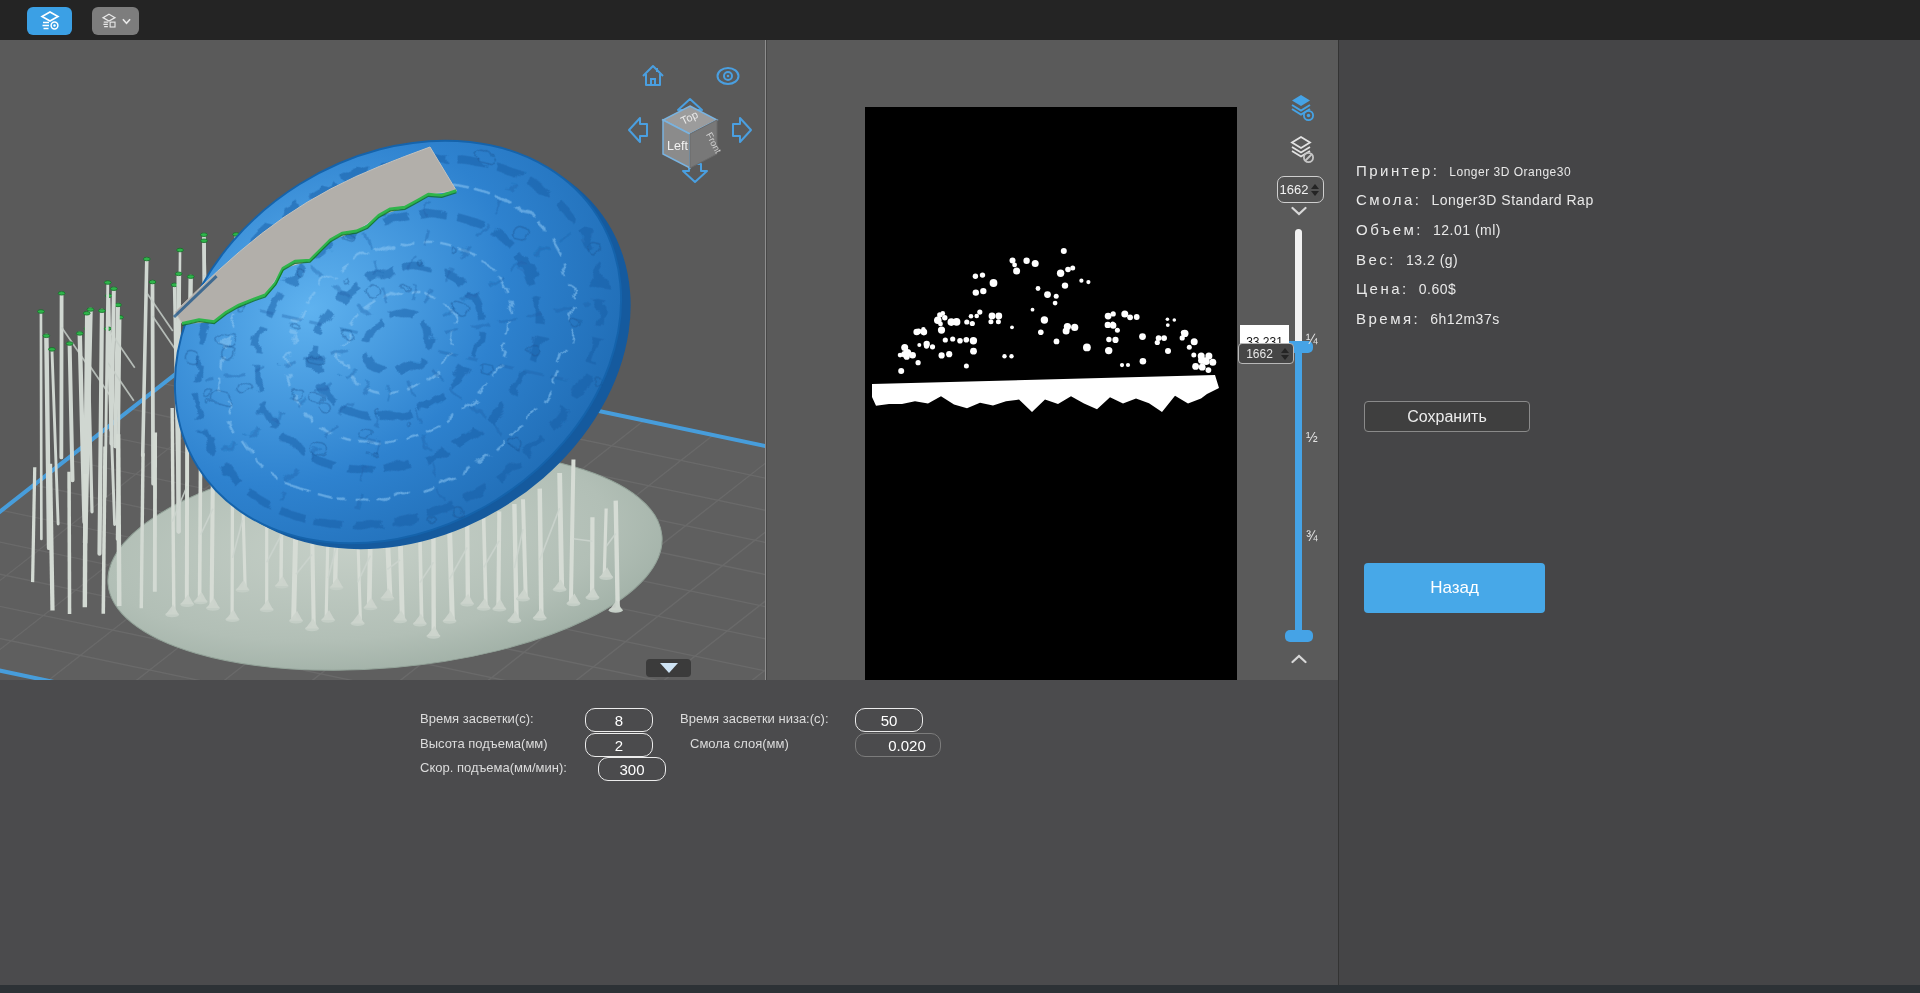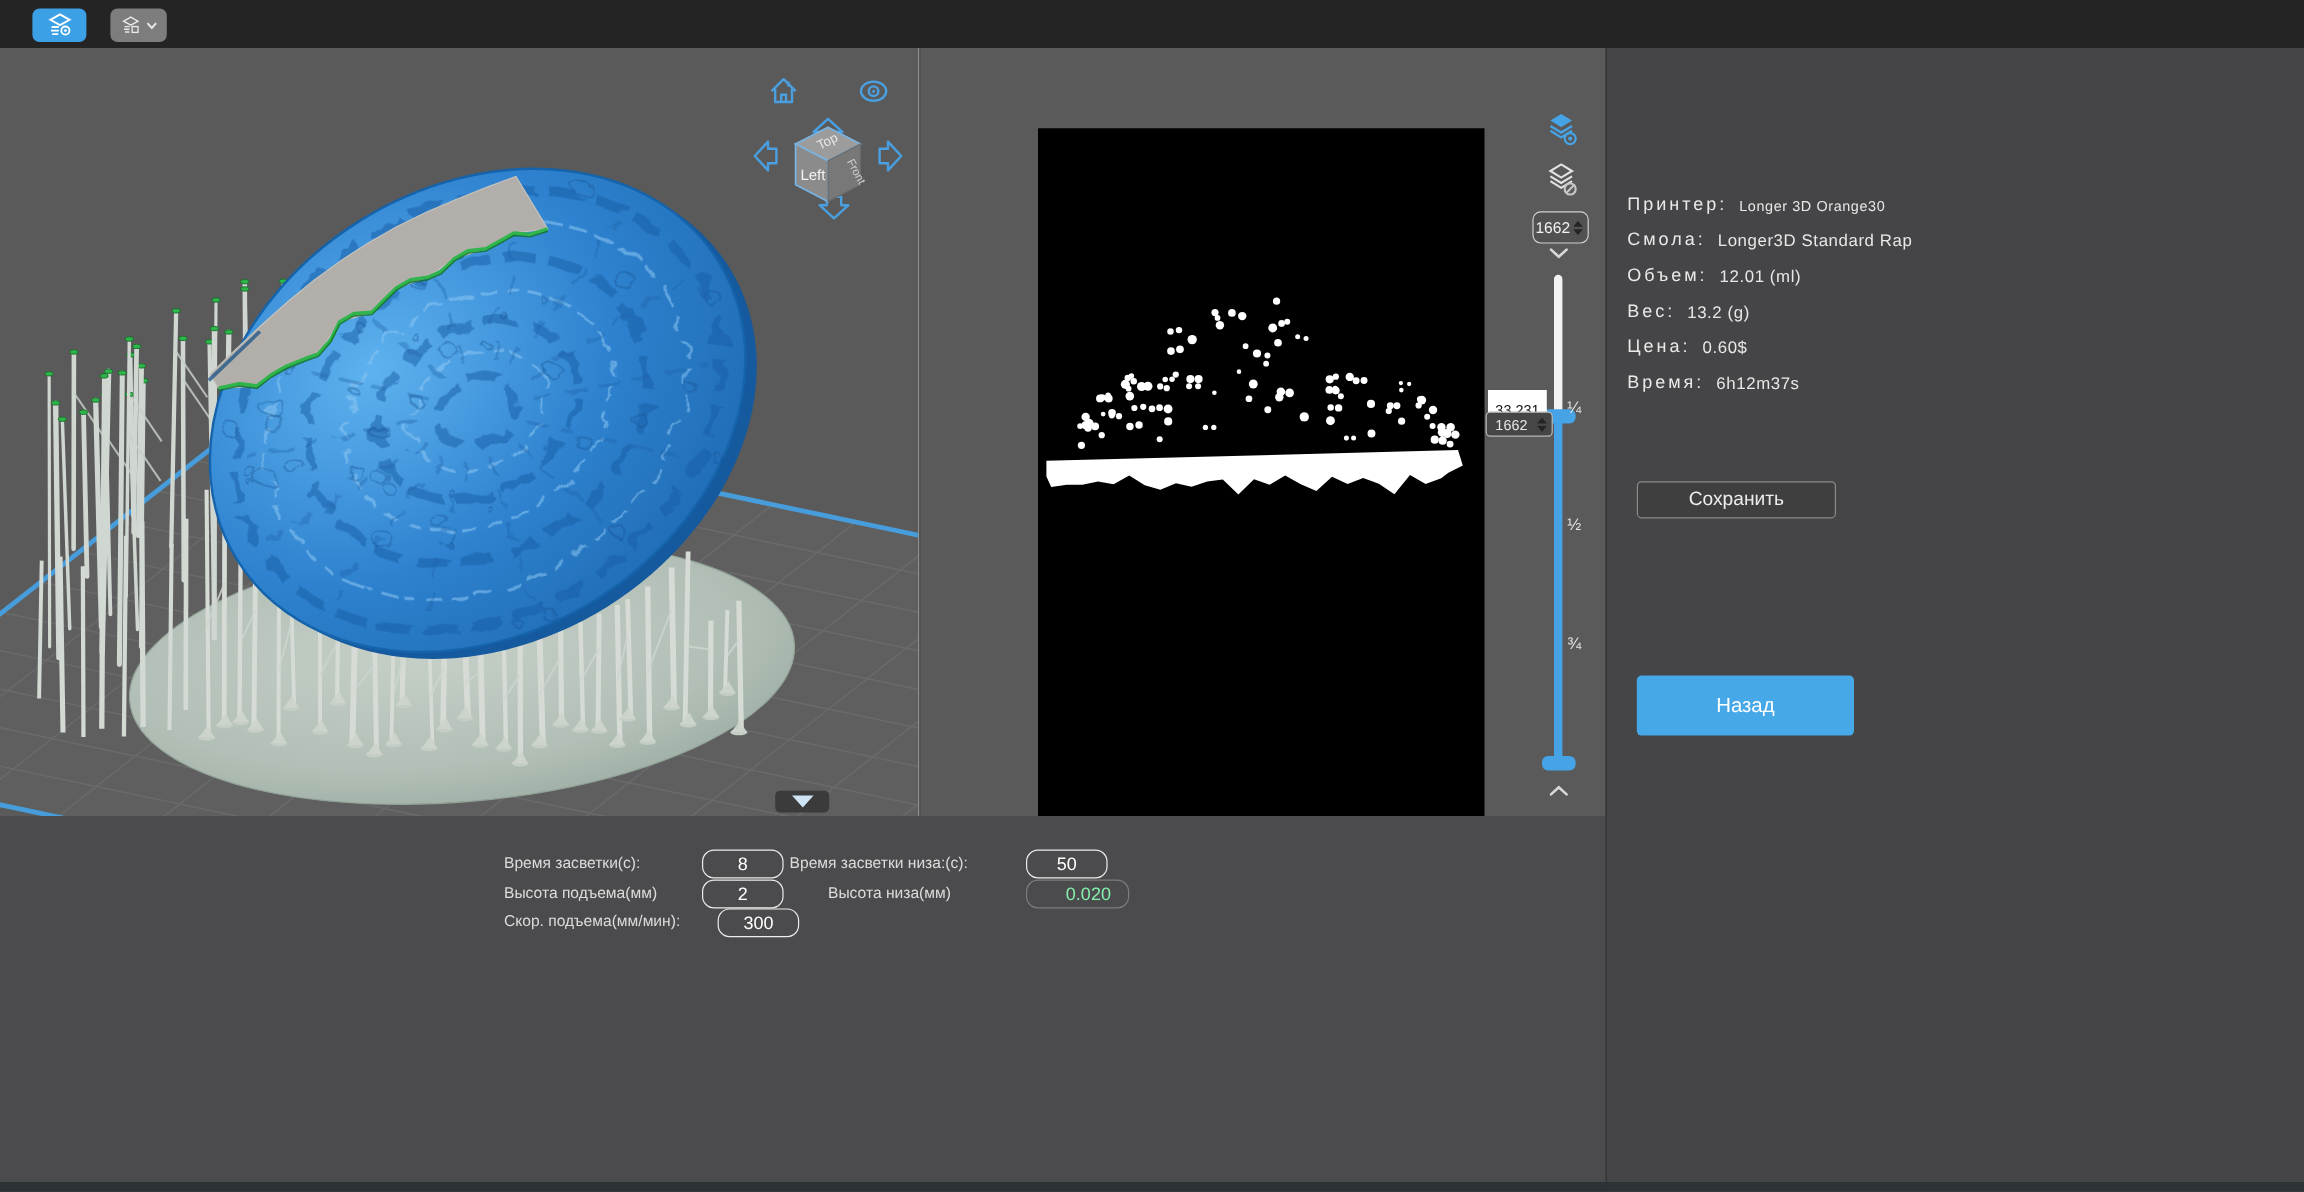--- a/index.html
+++ b/index.html
@@ -36,21 +36,21 @@
   #frac14{left:1306px;top:291px;} #frac12{left:1306px;top:389px;} #frac34{left:1306px;top:488px;}
 
   
   #collapse-tab{left:646px;top:619px;width:45px;height:18px;background:#3b3b3b;border-radius:4px;display:flex;align-items:center;justify-content:center;cursor:pointer;}
   #collapse-tab .tri{width:0;height:0;border-left:9px solid transparent;border-right:9px solid transparent;border-top:10px solid #cfe4f5;}
 
   
   #bottom-panel{left:0;top:680px;width:1338px;height:305px;background:#4b4b4d;}
   .flabel{color:#dcdcdc;font-size:13px;white-space:nowrap;text-align:center;}
   .finput{width:62px;height:20px;background:transparent;border:1.5px solid #ececec;border-radius:10px;color:#fff;font-size:15px;text-align:center;font-family:"Liberation Sans",sans-serif;outline:none;}
-  .finput.disabled{border-color:#7c7c7c;color:#86efac;padding-left:20px;}
+  .finput.disabled{border-color:#7c7c7c;color:#ffffff;padding-left:20px;}
 
   
   #right-panel{left:1338px;top:40px;width:582px;height:953px;background:#454547;border-left:1px solid #333;}
   #info-rows{left:17px;top:109px;display:flex;flex-direction:column;}
   .irow{height:29.7px;display:flex;align-items:flex-end;gap:10px;white-space:nowrap;}
   .ilabel{color:#eaeaea;font-size:15px;letter-spacing:2.5px;}
   .ival{color:#e8e8e8;font-size:14px;letter-spacing:.5px;}
   .ival.small{font-size:12px;}
   #save-btn{left:25px;top:361px;width:166px;height:31px;background:#3f3f3f;border:1px solid #8a8a8a;border-radius:4px;color:#ececec;font-size:16px;cursor:pointer;font-family:"Liberation Sans",sans-serif;}
   #back-btn{left:25px;top:523px;width:181px;height:50px;background:#47a8e8;border:none;border-radius:4px;color:#fff;font-size:17px;cursor:pointer;font-family:"Liberation Sans",sans-serif;}
@@ -631,23 +631,23 @@
     </div>
   </div>
 
   <div id="bottom-panel" class="abs">
     <span class="abs flabel" style="left:420px;top:31px">Время засветки(с):</span>
     <input class="abs finput" style="left: 585px; top: 28px;" value="8">
     <span class="abs flabel" style="left:420px;top:56px">Высота подъема(мм)</span>
     <input class="abs finput" style="left: 585px; top: 53px;" value="2">
     <span class="abs flabel" style="left:420px;top:80px">Скор. подъема(мм/мин):</span>
     <input class="abs finput" style="left: 598px; top: 77px;" value="300">
-    <span class="abs flabel" style="left:658px;top:31px">Время засветки низа:(с):</span>
+    <span class="abs flabel" style="left:680px;top:31px">Время засветки низа:(с):</span>
     <input class="abs finput" style="left: 855px; top: 28px;" value="50">
-    <span class="abs flabel" style="left:690px;top:56px">Высота низа(мм)</span>
+    <span class="abs flabel" style="left:690px;top:56px">Смола слоя(мм)</span>
     <input class="abs finput disabled" disabled="" style="left: 855px; top: 53px;" value="0.020">
   </div>
 
   <div id="right-panel" class="abs">
     <div id="info-rows" class="abs">
       <div class="irow">
         <span class="ilabel">Принтер:</span>
         <span class="ival small">Longer 3D Orange30</span>
       </div>
       <div class="irow">

